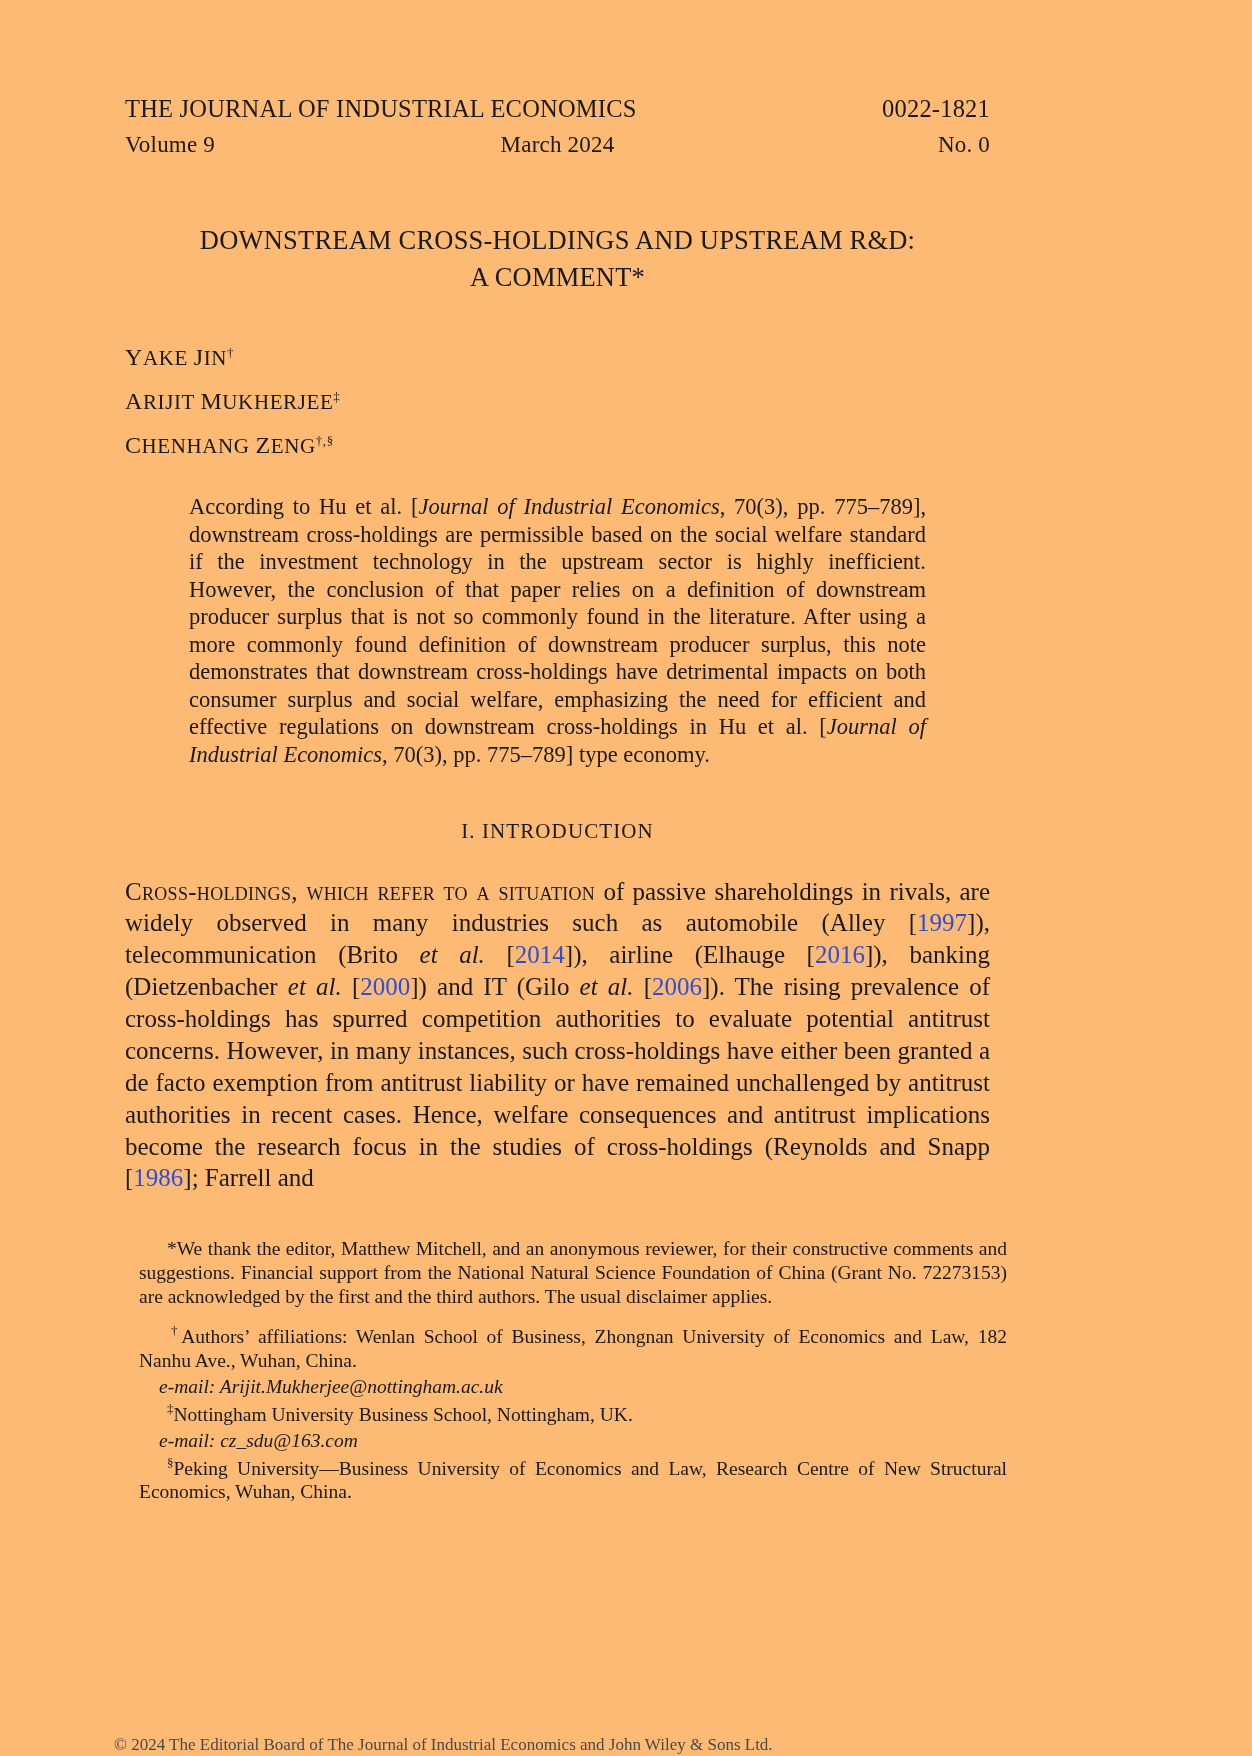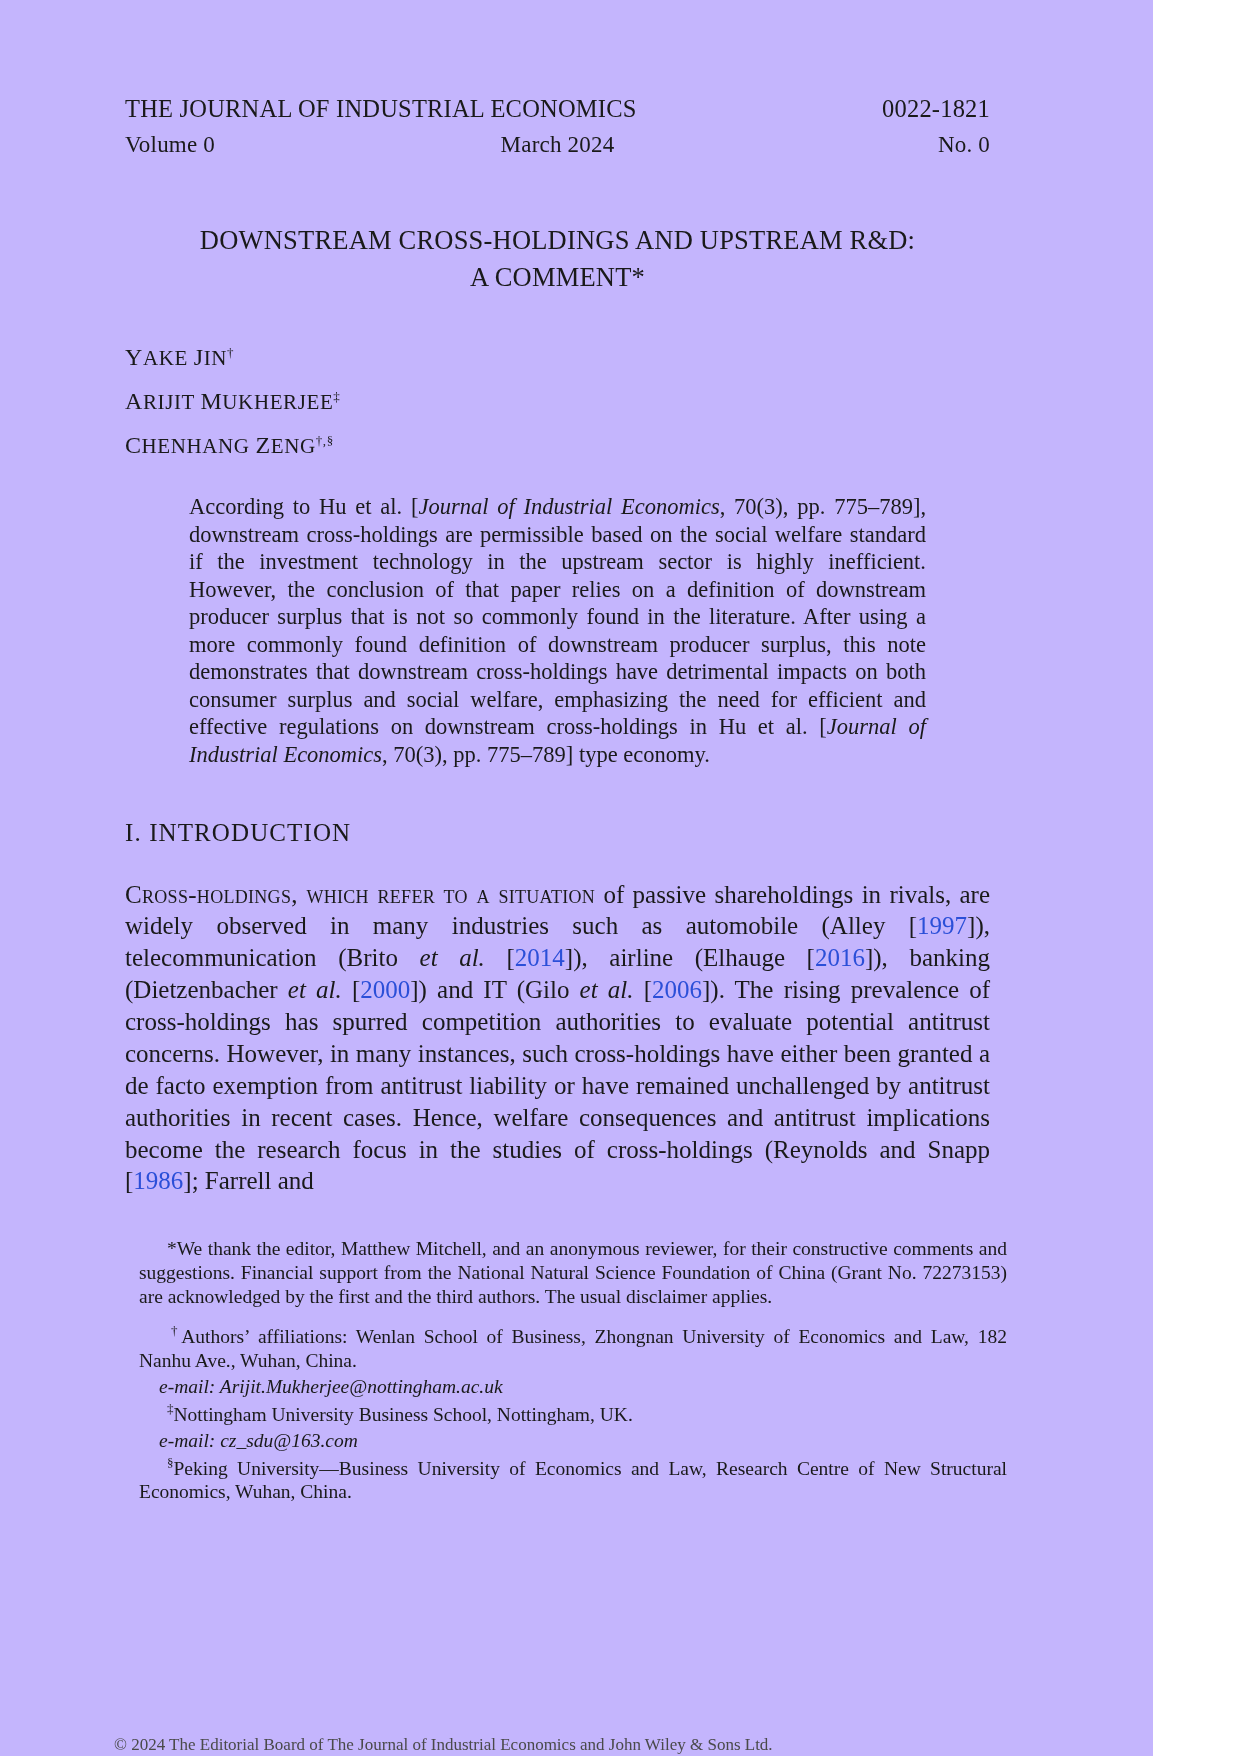--- a/index.html
+++ b/index.html
@@ -11,24 +11,23 @@
     width: 1252px;
     height: 1756px;
     font-family: "Liberation Serif", serif;
     color: #1a1a1a;
     position: relative;
     overflow: hidden;
   }
   .page {
     position: absolute;
     left: 0; top: 0;
-    width: 1138px;
+    width: 1252px;
     height: 1756px;
-    background: #c4b5fd;
-    padding-left: 15px;
+    background: #fdba74;
   }
   .content {
     position: absolute;
     left: 125px;
     top: 93px;
     width: 865px;
   }
 
   
   .masthead-row {
@@ -92,22 +91,22 @@
     font-size: 22.5px;
     line-height: 1.225;
     text-align: justify;
     text-justify: inter-word;
   }
   .abstract i { font-style: italic; }
 
   
   .section-head {
     margin-top: 50px;
-    text-align: left;
-    font-size: 25px;
+    text-align: center;
+    font-size: 21px;
     letter-spacing: 1.1px;
   }
 
   
   .body-par {
     margin-top: 32px;
     font-size: 25px;
     line-height: 1.275;
     text-align: justify;
     text-justify: inter-word;
@@ -159,21 +158,21 @@
 <body>
 
 <div class="page">
   <div class="content">
 
     <div class="masthead-row">
       <span class="masthead-title">THE JOURNAL OF INDUSTRIAL ECONOMICS</span>
       <span>0022-1821</span>
     </div>
     <div class="masthead-row second">
-      <span>Volume 0</span>
+      <span>Volume 9</span>
       <span class="masthead-center">March 2024</span>
       <span>No. 0</span>
     </div>
 
     <div class="article-title">
       <div>DOWNSTREAM CROSS-HOLDINGS AND UPSTREAM R&amp;D:</div>
       <div>A COMMENT*</div>
     </div>
 
     <div class="authors">

